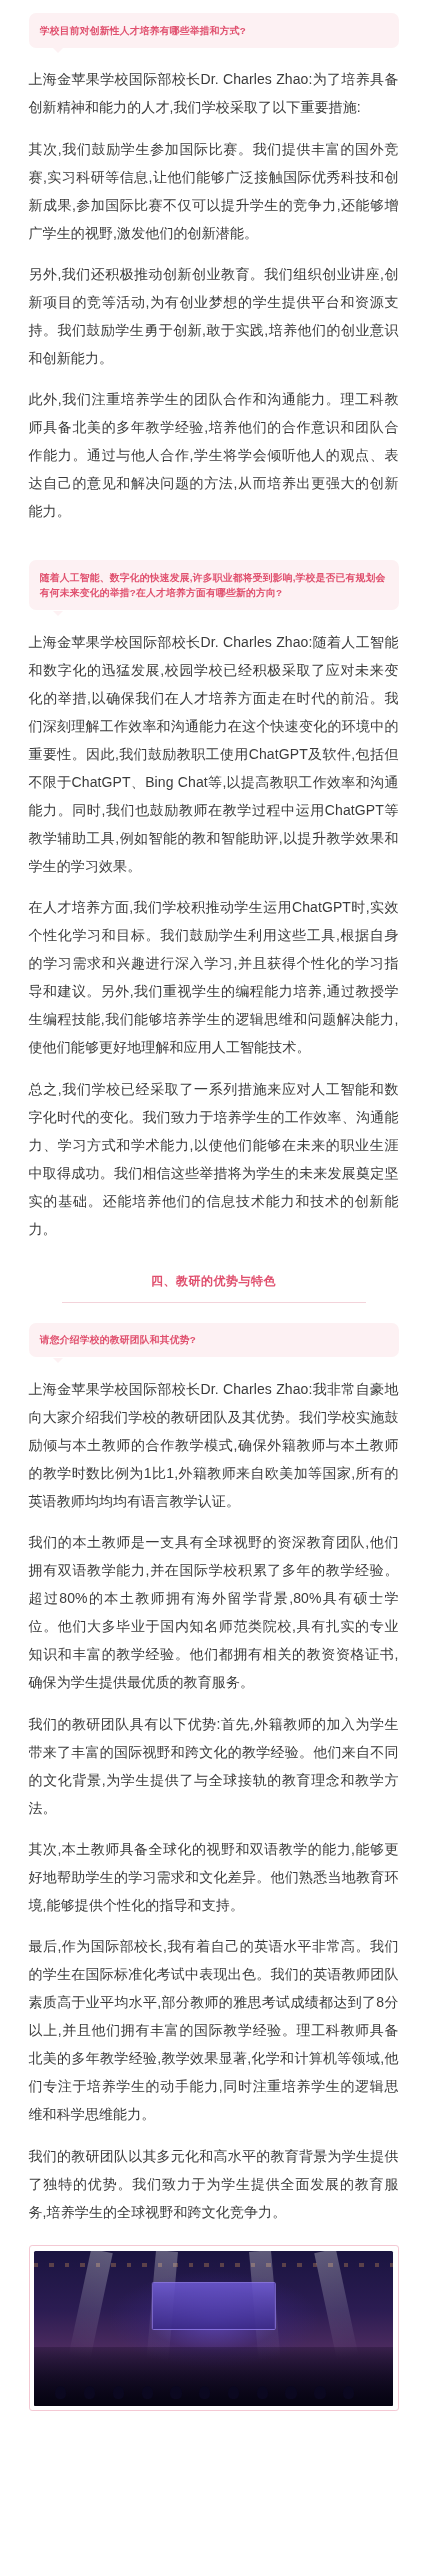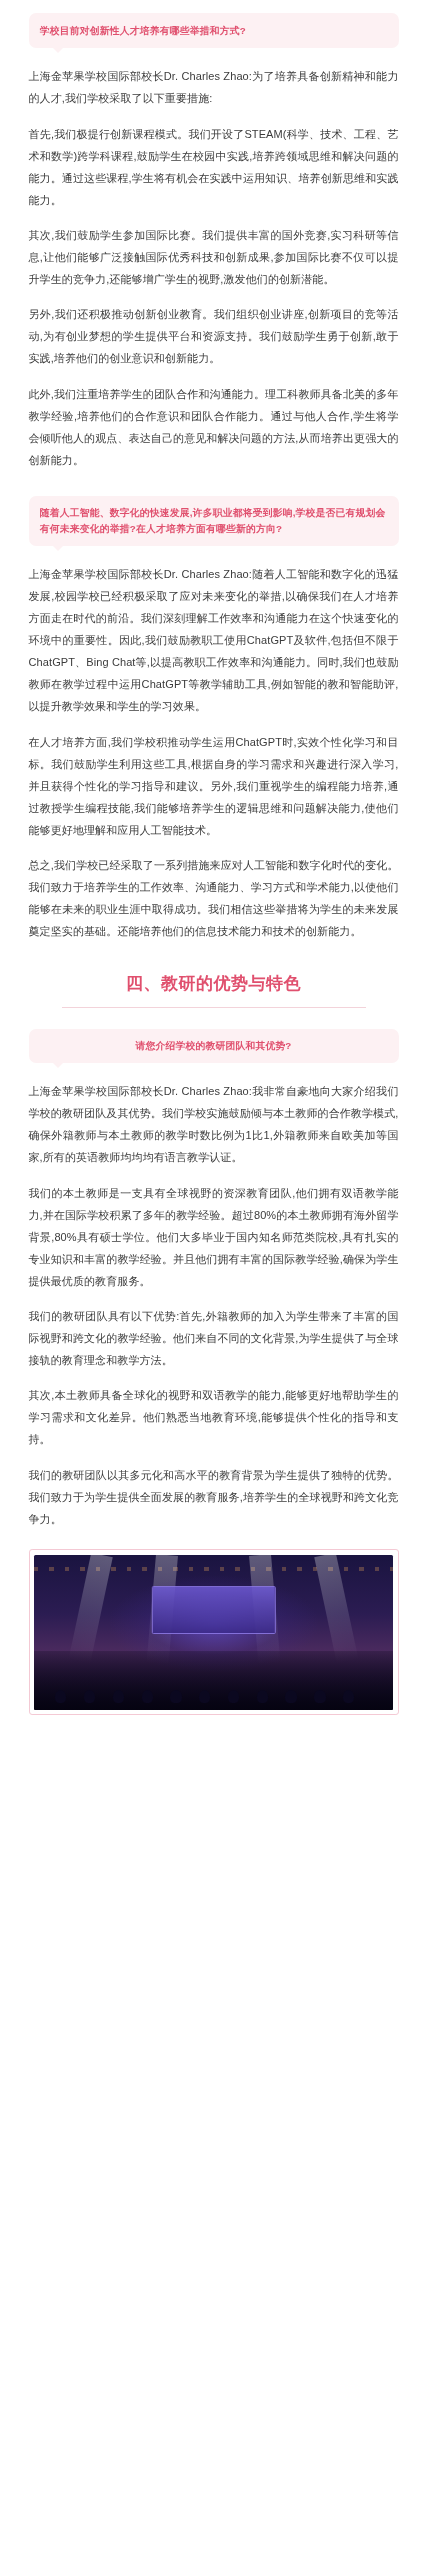--- a/index.html
+++ b/index.html
@@ -45,36 +45,36 @@
     bottom: -5.7px;
     width: 0;
     height: 0;
     border-left: 5.7px solid transparent;
     border-right: 5.7px solid transparent;
     border-top: 5.7px solid #fdf1f3;
   }
 
   
   p.para {
-    font-size: 11px;
+    font-size: 14px;
     line-height: 2.0;
     color: #3b3b3b;
     margin: 13.4px 0 0 0;
     text-align: justify;
     letter-spacing: 0.1px;
   }
   p.para.first {
     margin-top: 17.5px;
   }
 
   
   .section-head {
     margin: 27px 0 0 0;
     text-align: center;
-    font-size: 17px;
+    font-size: 12px;
     font-weight: bold;
     color: #e0506e;
     letter-spacing: 0.5px;
     padding: 3.1px 0;
   }
   .section-head-rule {
     height: 0.5px;
     background: #f3d3da;
     margin: 9.3px 33px 0 33px;
   }
@@ -155,40 +155,40 @@
 </style>
 </head>
 <body>
 
 <div class="page">
   <div class="wrap">
 
     <div class="q-bubble">学校目前对创新性人才培养有哪些举措和方式?</div>
 
     <p class="para first">上海金苹果学校国际部校长Dr. Charles Zhao:为了培养具备创新精神和能力的人才,我们学校采取了以下重要措施:</p>
-    <p class="para">首先,我们极提行创新课程模式。我们开设了STEAM(科学、技术、工程、艺术和数学)跨学科课程,鼓励学生在校园中实践,培养跨领域思维和解决问题的能力。通过这些课程,学生将有机会在实践中运用知识、培养创新思维和实践能力。</p>
     <p class="para">其次,我们鼓励学生参加国际比赛。我们提供丰富的国外竞赛,实习科研等信息,让他们能够广泛接触国际优秀科技和创新成果,参加国际比赛不仅可以提升学生的竞争力,还能够增广学生的视野,激发他们的创新潜能。</p>
     <p class="para">另外,我们还积极推动创新创业教育。我们组织创业讲座,创新项目的竞等活动,为有创业梦想的学生提供平台和资源支持。我们鼓励学生勇于创新,敢于实践,培养他们的创业意识和创新能力。</p>
     <p class="para">此外,我们注重培养学生的团队合作和沟通能力。理工科教师具备北美的多年教学经验,培养他们的合作意识和团队合作能力。通过与他人合作,学生将学会倾听他人的观点、表达自己的意见和解决问题的方法,从而培养出更强大的创新能力。</p>
 
-    <div class="q-bubble" style="margin-top:25px;">随着人工智能、数字化的快速发展,许多职业都将受到影响,学校是否已有规划会有何未来变化的举措?在人才培养方面有哪些新的方向?</div>
+    <div class="q-bubble" style="margin-top:35px;">随着人工智能、数字化的快速发展,许多职业都将受到影响,学校是否已有规划会有何未来变化的举措?在人才培养方面有哪些新的方向?</div>
 
     <p class="para first">上海金苹果学校国际部校长Dr. Charles Zhao:随着人工智能和数字化的迅猛发展,校园学校已经积极采取了应对未来变化的举措,以确保我们在人才培养方面走在时代的前沿。我们深刻理解工作效率和沟通能力在这个快速变化的环境中的重要性。因此,我们鼓励教职工使用ChatGPT及软件,包括但不限于ChatGPT、Bing Chat等,以提高教职工作效率和沟通能力。同时,我们也鼓励教师在教学过程中运用ChatGPT等教学辅助工具,例如智能的教和智能助评,以提升教学效果和学生的学习效果。</p>
     <p class="para">在人才培养方面,我们学校积推动学生运用ChatGPT时,实效个性化学习和目标。我们鼓励学生利用这些工具,根据自身的学习需求和兴趣进行深入学习,并且获得个性化的学习指导和建议。另外,我们重视学生的编程能力培养,通过教授学生编程技能,我们能够培养学生的逻辑思维和问题解决能力,使他们能够更好地理解和应用人工智能技术。</p>
     <p class="para">总之,我们学校已经采取了一系列措施来应对人工智能和数字化时代的变化。我们致力于培养学生的工作效率、沟通能力、学习方式和学术能力,以使他们能够在未来的职业生涯中取得成功。我们相信这些举措将为学生的未来发展奠定坚实的基础。还能培养他们的信息技术能力和技术的创新能力。</p>
 
     <div class="section-head">四、教研的优势与特色</div>
     <div class="section-head-rule"></div>
 
-    <div class="q-bubble" style="margin-top:20.6px;text-align:center;">请您介绍学校的教研团队和其优势?</div>
+    <div class="q-bubble" style="margin-top:20.6px;">请您介绍学校的教研团队和其优势?</div>
 
     <p class="para first">上海金苹果学校国际部校长Dr. Charles Zhao:我非常自豪地向大家介绍我们学校的教研团队及其优势。我们学校实施鼓励倾与本土教师的合作教学模式,确保外籍教师与本土教师的教学时数比例为1比1,外籍教师来自欧美加等国家,所有的英语教师均均均有语言教学认证。</p>
-    <p class="para">我们的本土教师是一支具有全球视野的资深教育团队,他们拥有双语教学能力,并在国际学校积累了多年的教学经验。超过80%的本土教师拥有海外留学背景,80%具有硕士学位。他们大多毕业于国内知名师范类院校,具有扎实的专业知识和丰富的教学经验。并且他们拥有丰富的国际教学经验,确保为学生提供最优质的教育服务。</p>
+    <p class="para">我们的本土教师是一支具有全球视野的资深教育团队,他们拥有双语教学能力,并在国际学校积累了多年的教学经验。超过80%的本土教师拥有海外留学背景,80%具有硕士学位。他们大多毕业于国内知名师范类院校,具有扎实的专业知识和丰富的教学经验。他们都拥有相关的教资资格证书,确保为学生提供最优质的教育服务。</p>
     <p class="para">我们的教研团队具有以下优势:首先,外籍教师的加入为学生带来了丰富的国际视野和跨文化的教学经验。他们来自不同的文化背景,为学生提供了与全球接轨的教育理念和教学方法。</p>
     <p class="para">其次,本土教师具备全球化的视野和双语教学的能力,能够更好地帮助学生的学习需求和文化差异。他们熟悉当地教育环境,能够提供个性化的指导和支持。</p>
+    <p class="para">最后,作为国际部校长,我有着自己的英语水平非常高。我们的学生在国际标准化考试中表现出色。我们的英语教师团队素质高于业平均水平,部分教师的雅思考试成绩都达到了8分以上,并且他们拥有丰富的国际教学经验。理工科教师具备北美的多年教学经验,教学效果显著,化学和计算机等领域,他们专注于培养学生的动手能力,同时注重培养学生的逻辑思维和科学思维能力。</p>
     <p class="para">我们的教研团队以其多元化和高水平的教育背景为学生提供了独特的优势。我们致力于为学生提供全面发展的教育服务,培养学生的全球视野和跨文化竞争力。</p>
 
     <div class="photo-frame">
       <div class="photo">
         <div class="side-lights"></div>
         <div class="beam b1"></div>
         <div class="beam b2"></div>
         <div class="beam b3"></div>
         <div class="beam b4"></div>
         <div class="stage-glow"></div>

